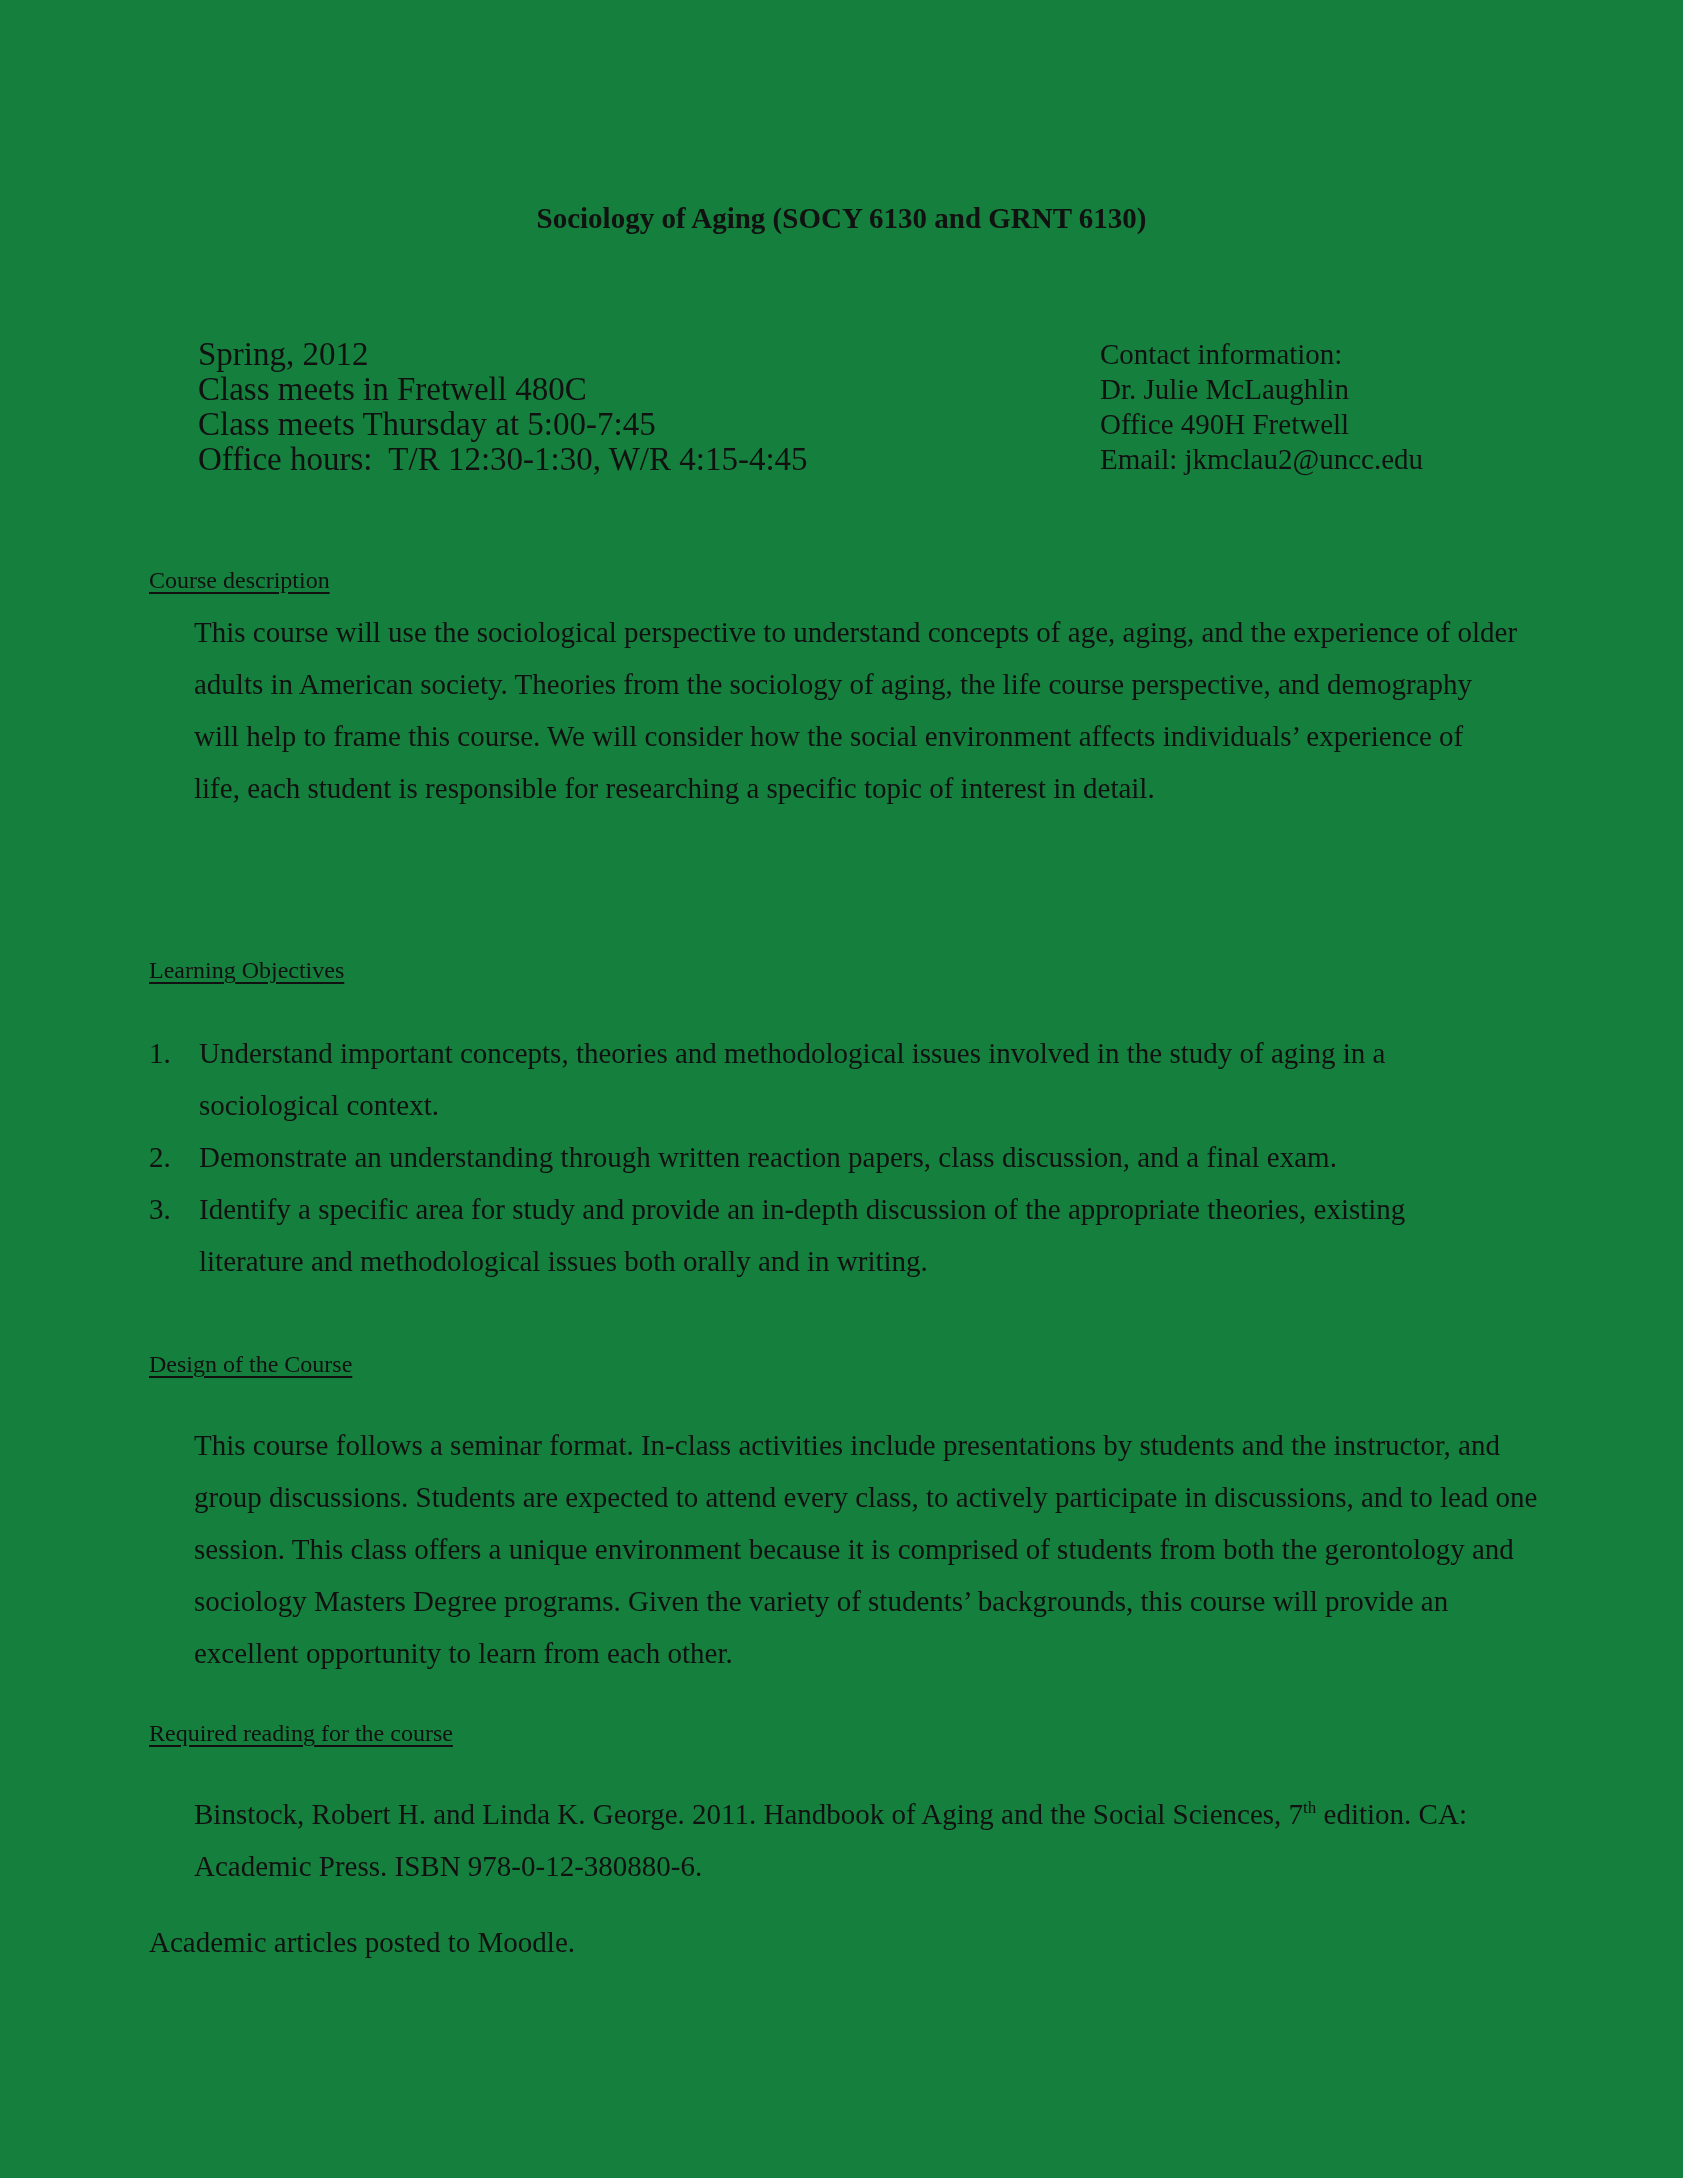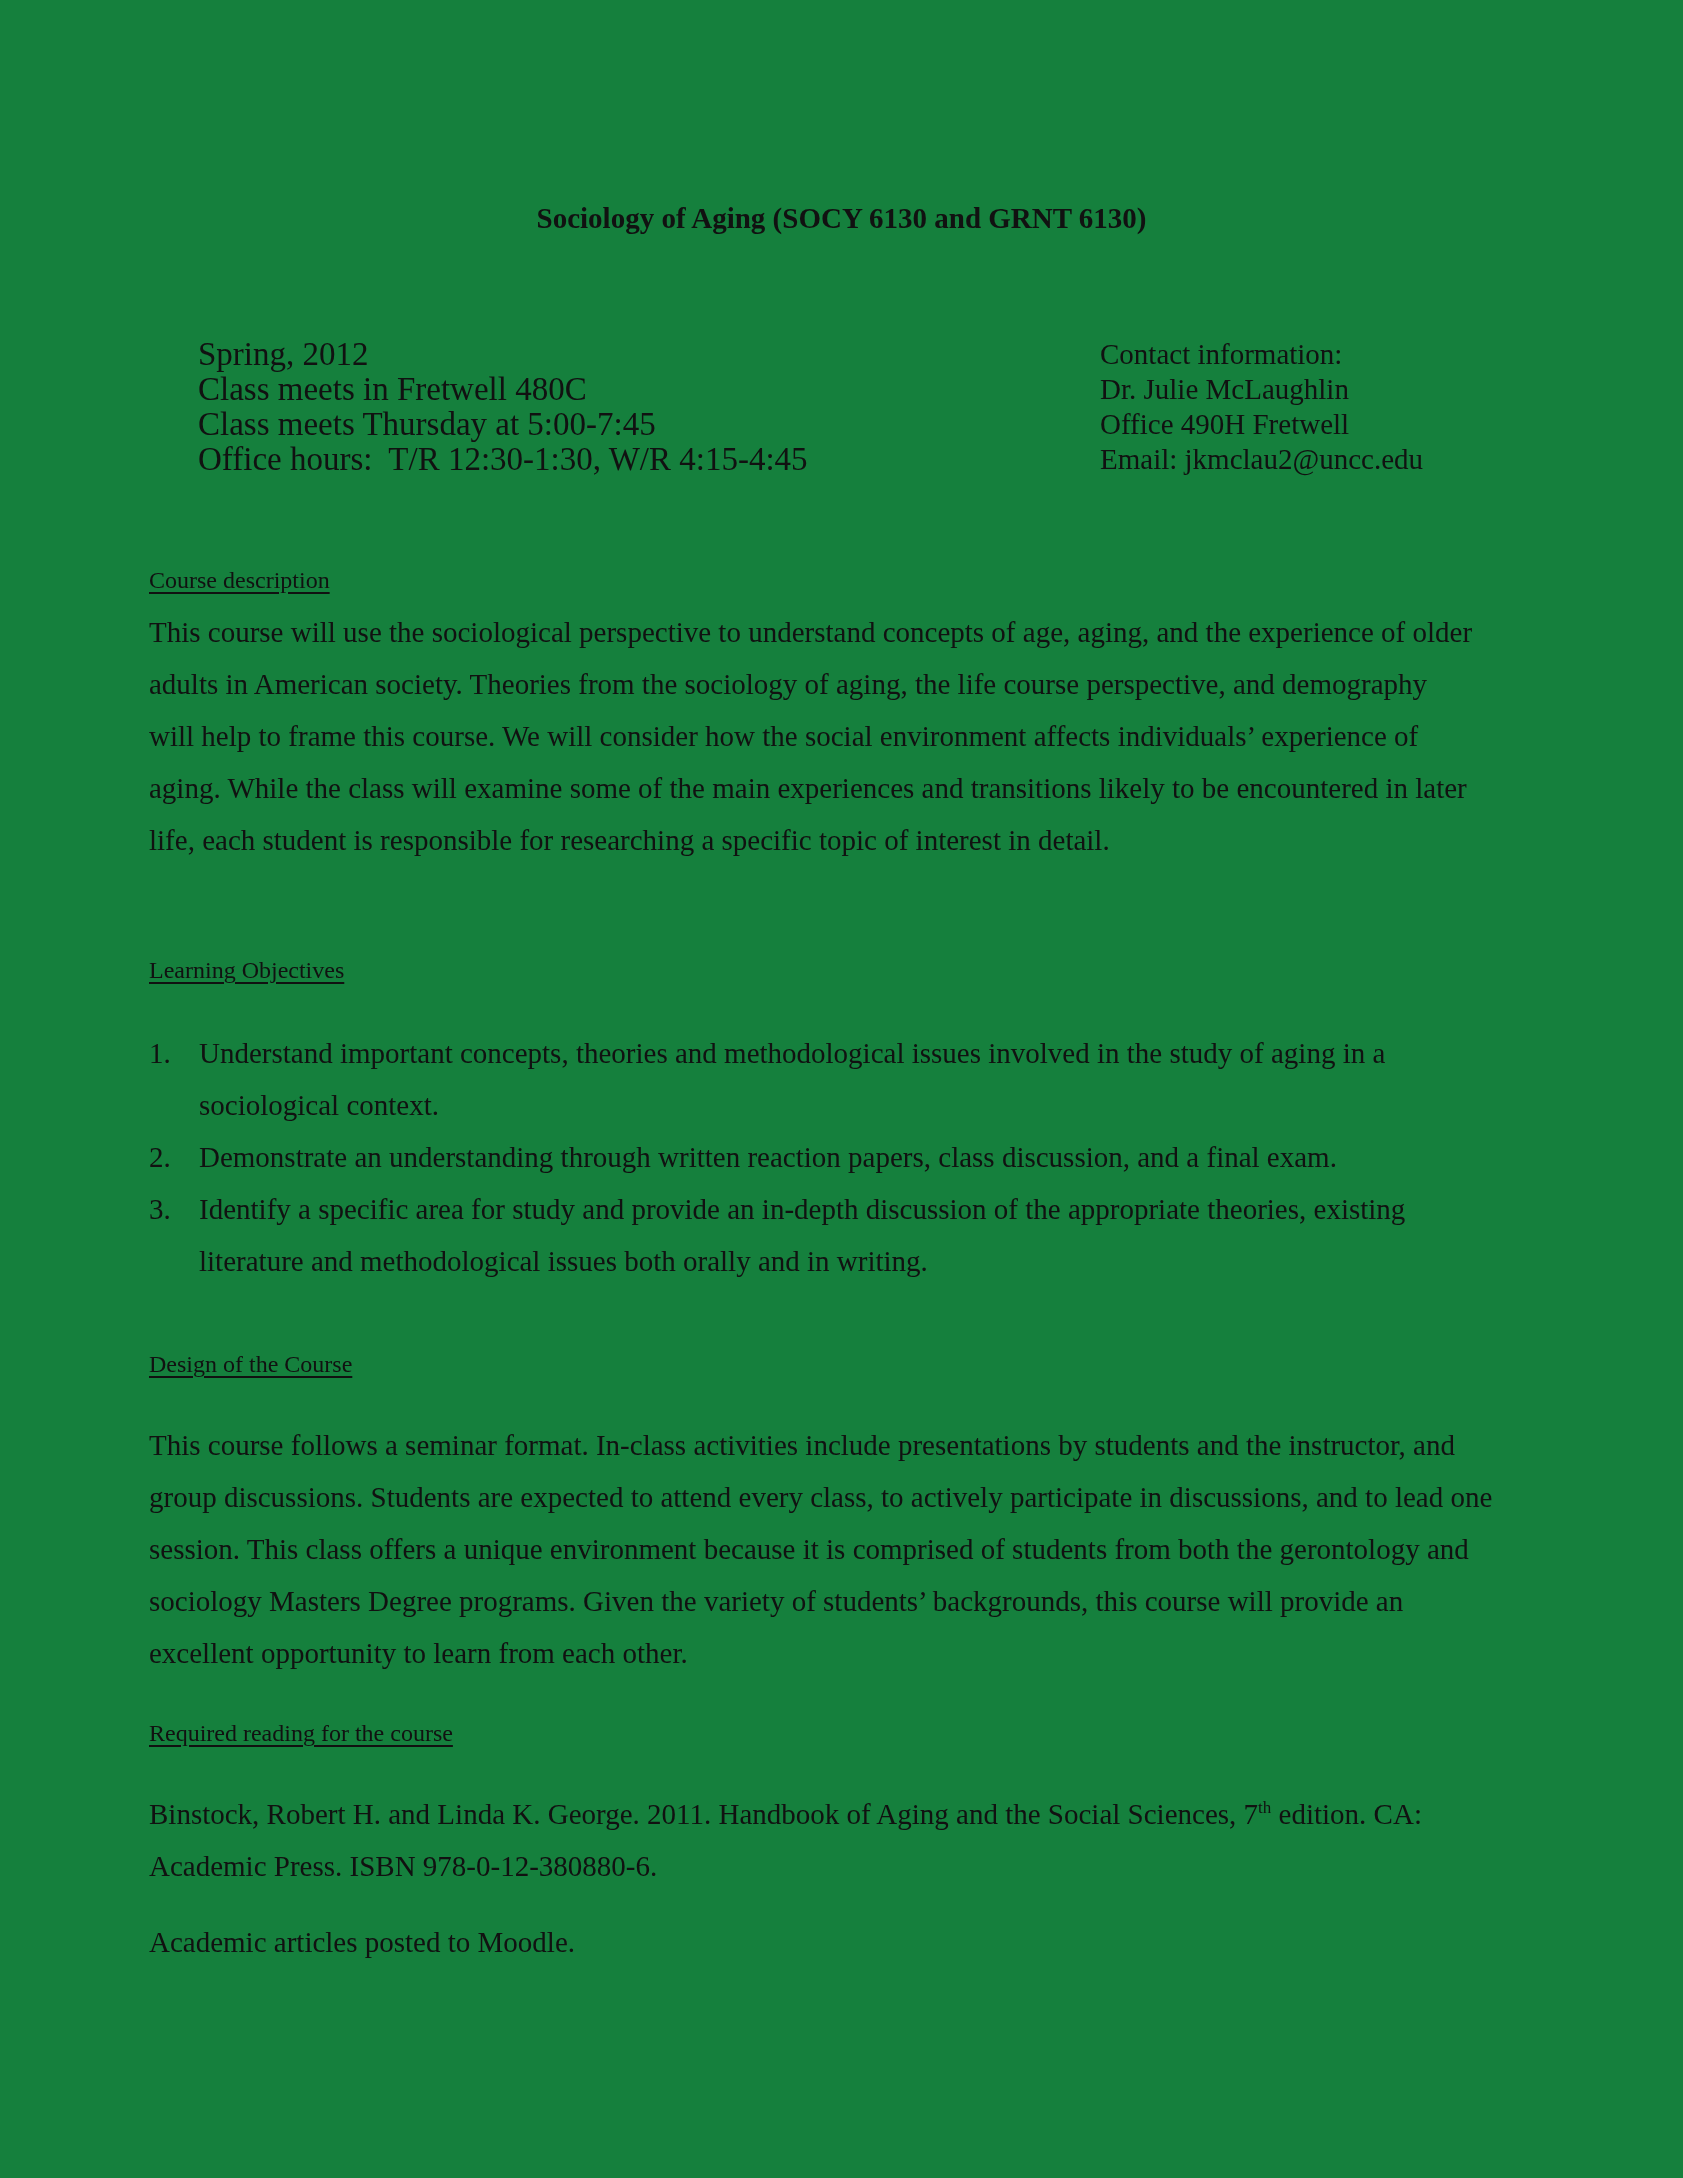--- a/index.html
+++ b/index.html
@@ -62,20 +62,21 @@
     .paragraph {
       position: absolute;
       left: 149px;
       width: 1396px;
       font-size: 29px;
       line-height: 52px;
     }
     .para-line {
       display: block;
       white-space: nowrap;
+      margin-left: 45px;
     }
     .obj-list {
       position: absolute;
       left: 149px;
       width: 1396px;
       font-size: 29px;
       line-height: 52px;
     }
     .obj-item {
       position: relative;
@@ -115,21 +116,20 @@
     <span class="info-line">Dr. Julie McLaughlin</span>
     <span class="info-line">Office 490H Fretwell</span>
     <span class="info-line">Email: jkmclau2@uncc.edu</span>
   </div>
 
   <div class="section-heading" style="top:562px;">Course description</div>
   <div class="paragraph" style="top:606px;">
     <span class="para-line">This course will use the sociological perspective to understand concepts of age, aging, and the experience of older</span>
     <span class="para-line">adults in American society.  Theories from the sociology of aging, the life course perspective, and demography</span>
     <span class="para-line">will help to frame this course.  We will consider how the social environment affects individuals’ experience of</span>
-    <span class="para-line">aging.  While the class will examine some of the main experiences and transitions likely to be encountered in later</span>
     <span class="para-line">life, each student is responsible for researching a specific topic of interest in detail.</span>
   </div>
 
   <div class="section-heading" style="top:952px;">Learning Objectives</div>
   <div class="obj-list" style="top:1027px;">
     <div class="obj-item">
       <span class="obj-num">1.</span>
       <span class="obj-line">Understand important concepts, theories and methodological issues involved in the study of aging in a</span>
       <span class="obj-line">sociological context.</span>
     </div>

